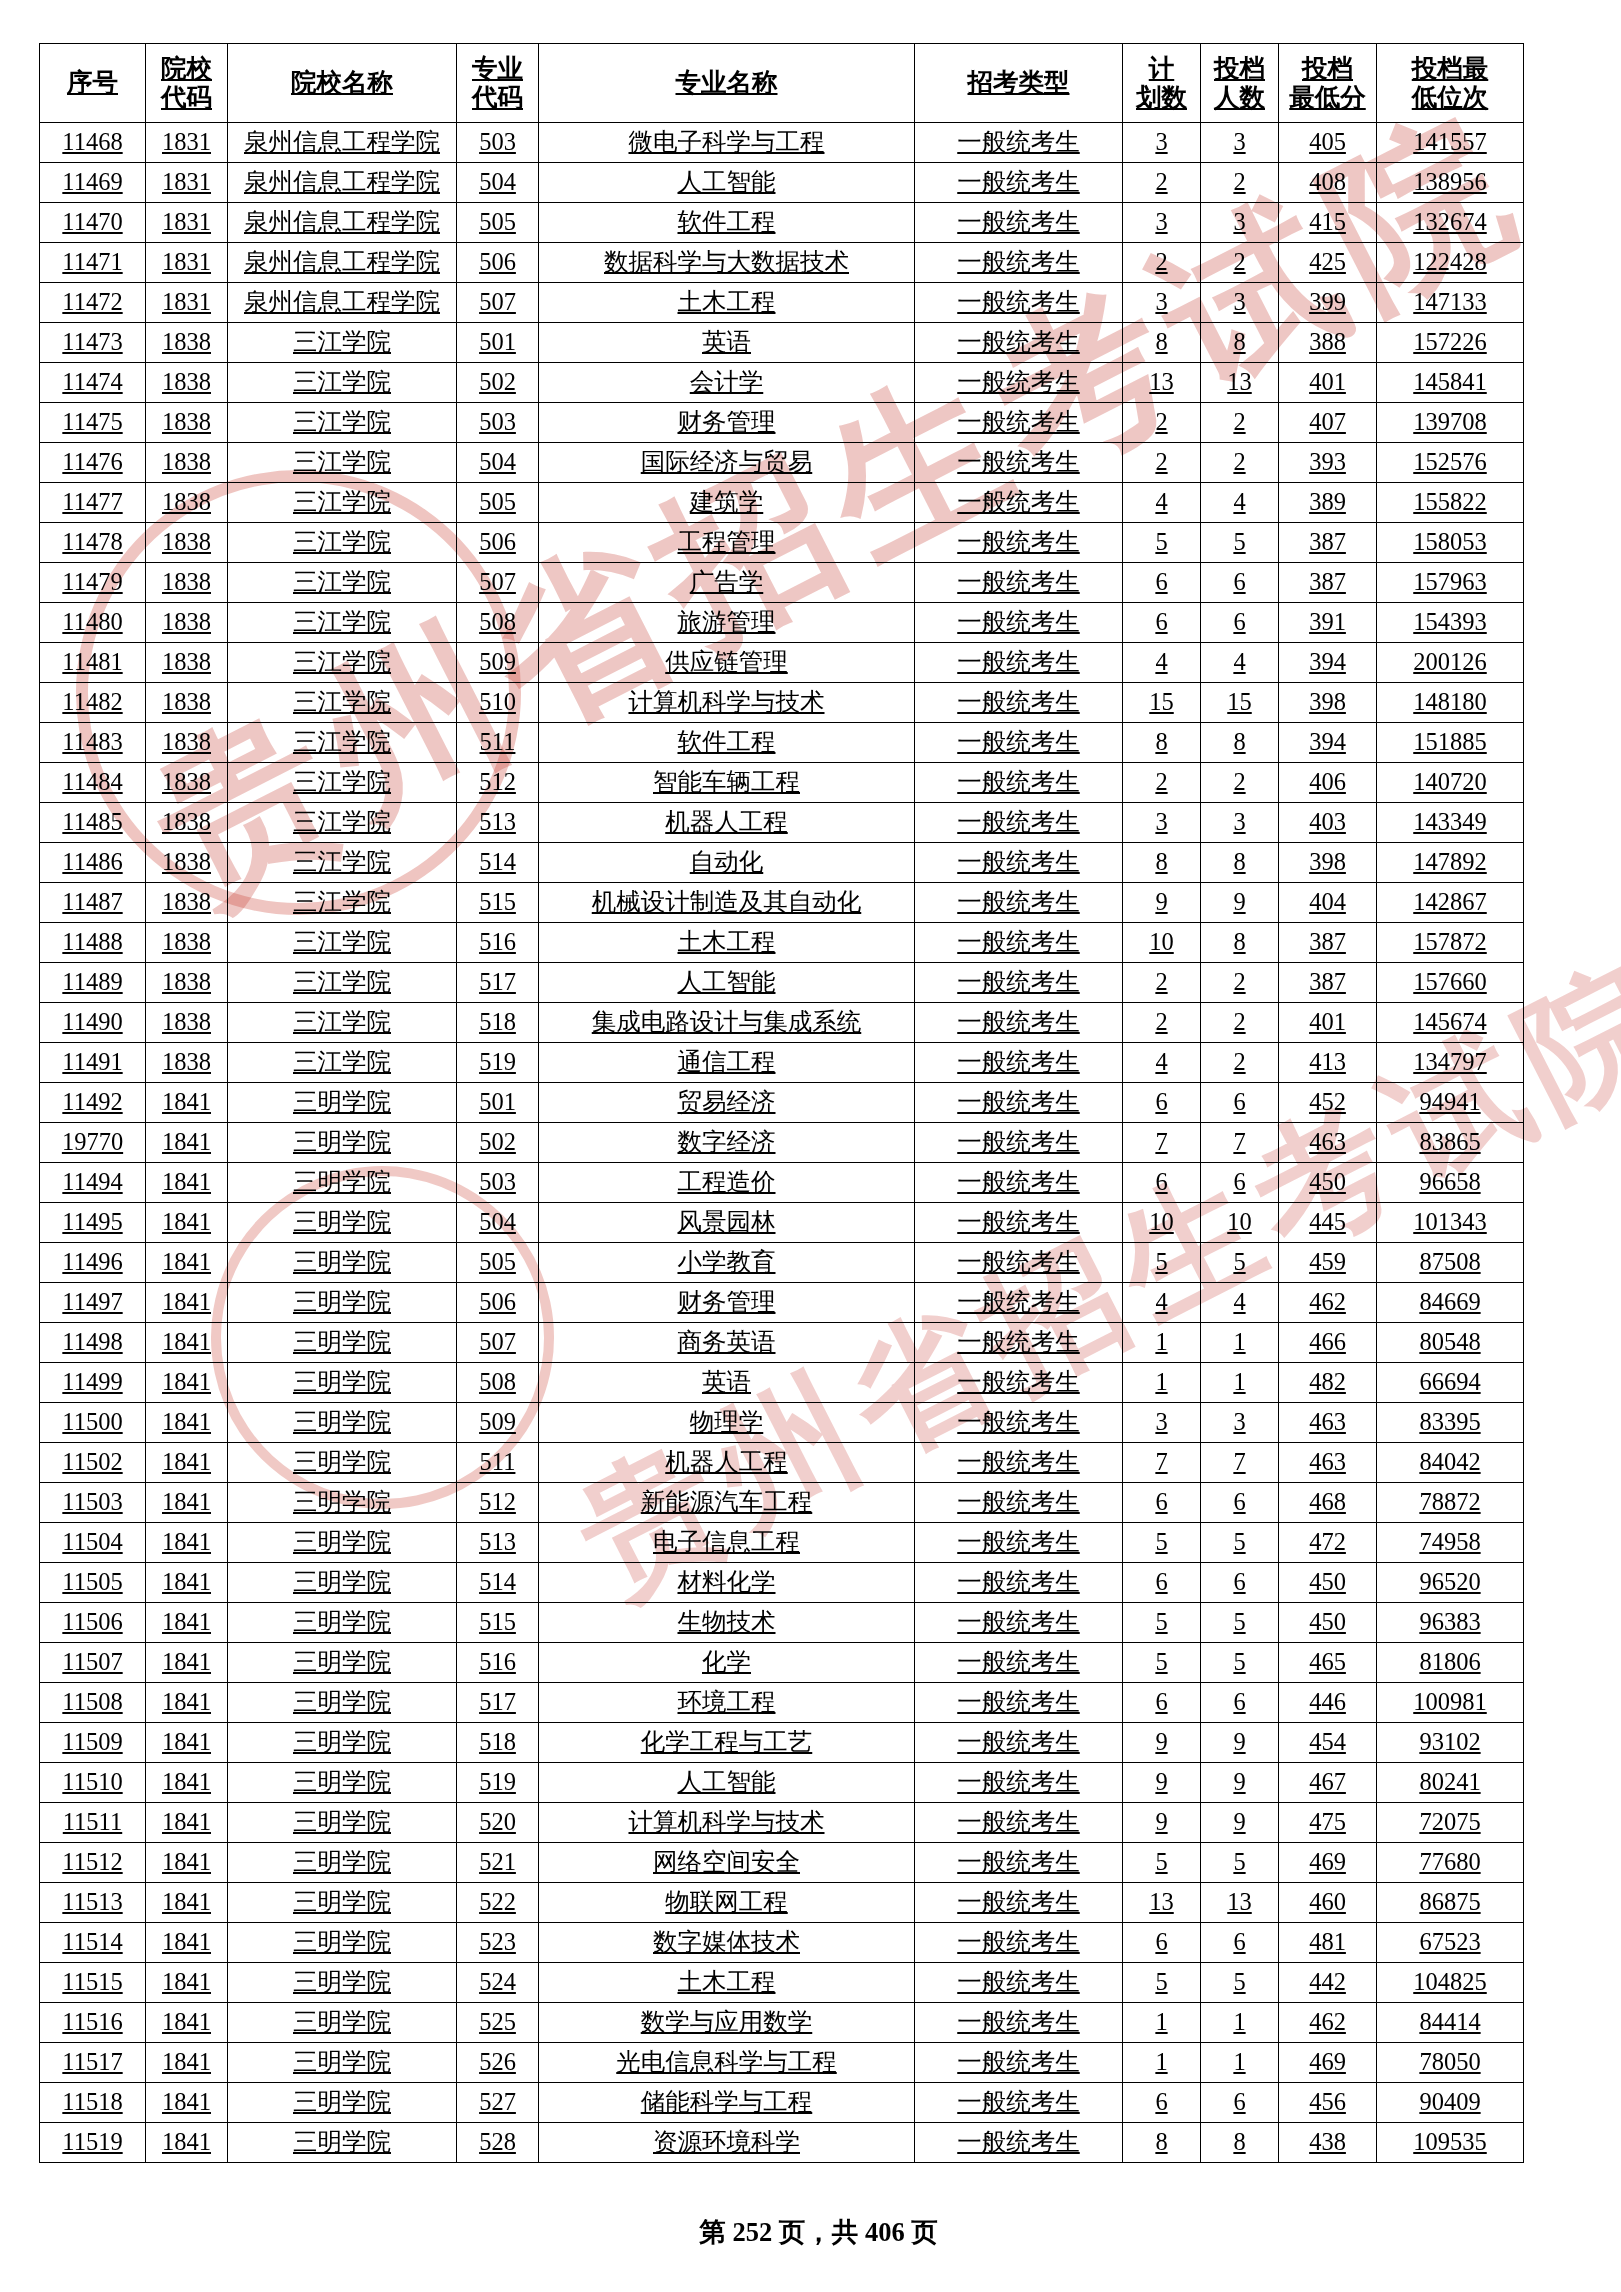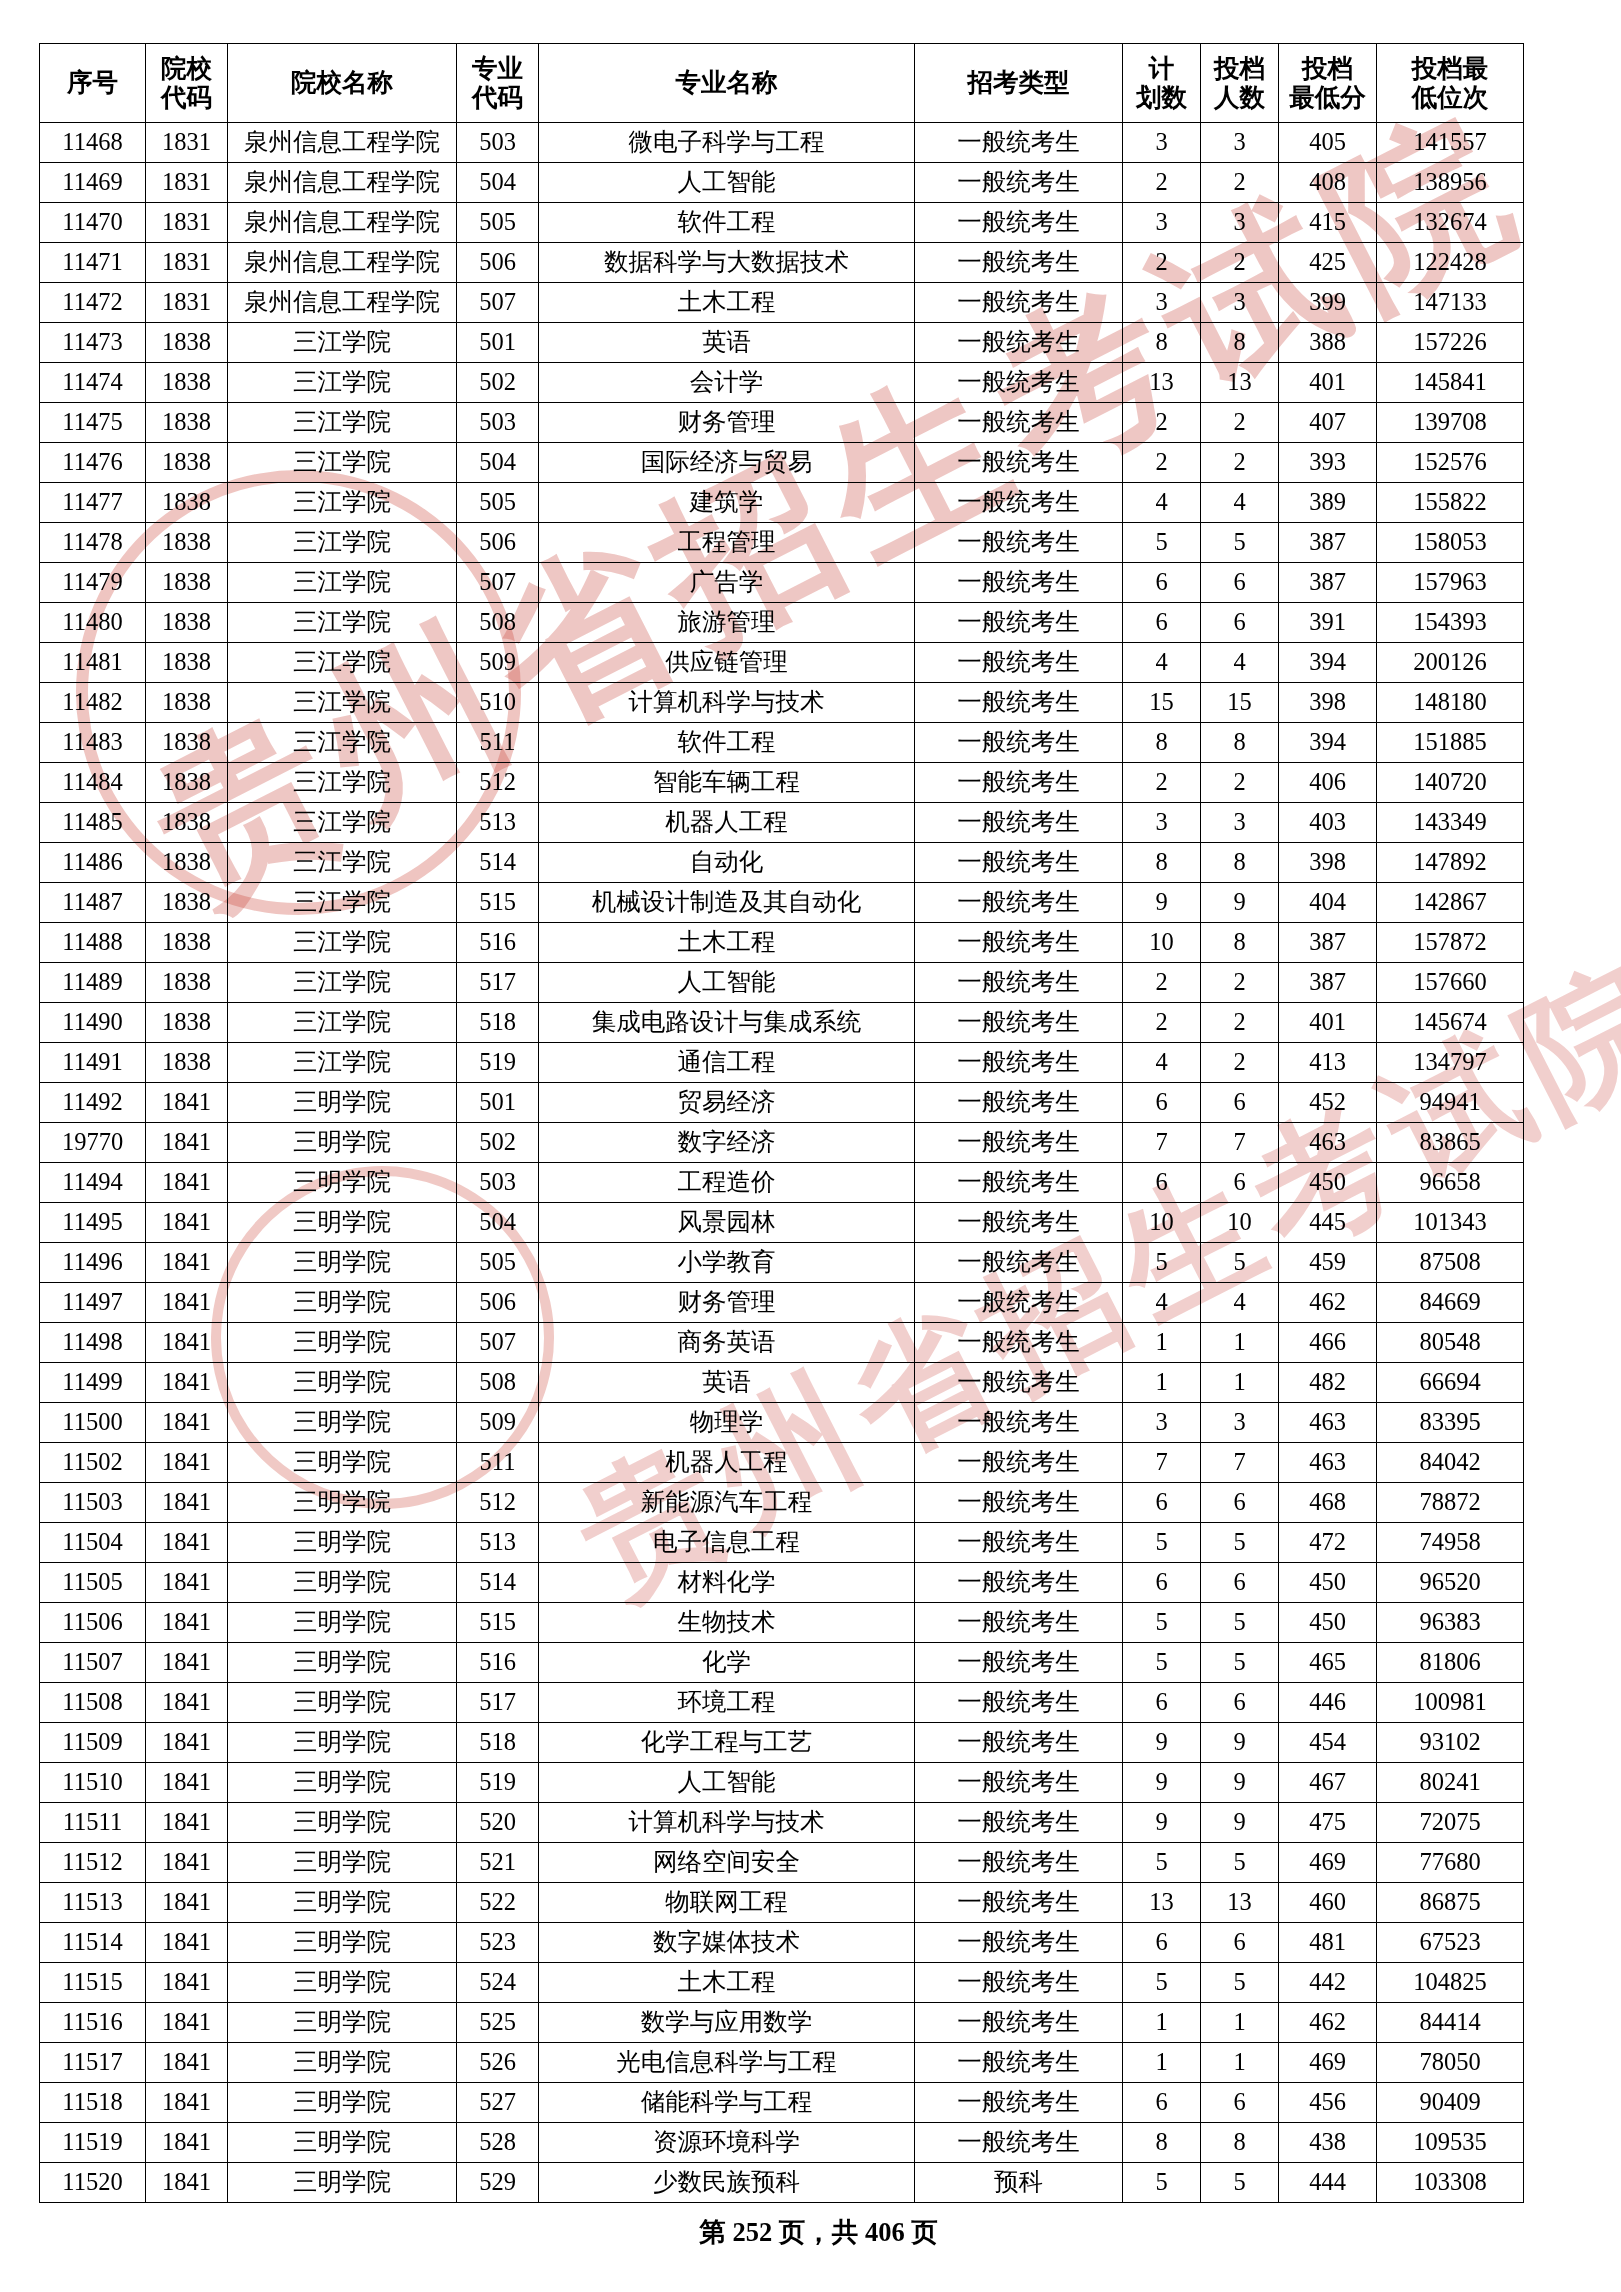--- a/index.html
+++ b/index.html
@@ -76,20 +76,21 @@
     border-radius: 50%;
     transform: rotate(-12deg);
   }
   
   table.data {
     border-collapse: collapse;
     width: 1316px;
     table-layout: fixed;
     position: relative;
     z-index: 10;
+    text-decoration: underline;
   }
   table.data th, table.data td {
     border: 1px solid #000000;
     text-align: center;
     vertical-align: middle;
     font-size: 24.5px;
     line-height: 1.0;
     padding: 0;
     height: 39px;
     white-space: nowrap;
@@ -793,30 +794,18 @@
           <td>1841</td>
           <td class="sname">三明学院</td>
           <td>528</td>
           <td class="mname">资源环境科学</td>
           <td class="type">一般统考生</td>
           <td>8</td>
           <td>8</td>
           <td>438</td>
           <td>109535</td>
         </tr>
-        <tr>
-          <td>11520</td>
-          <td>1841</td>
-          <td class="sname">三明学院</td>
-          <td>529</td>
-          <td class="mname">少数民族预科</td>
-          <td class="type">预科</td>
-          <td>5</td>
-          <td>5</td>
-          <td>444</td>
-          <td>103308</td>
-        </tr>
       </tbody>
   </table>
 
   <div class="footer">第 252 页，共 406 页</div>
 </div>
 
 
 </body></html>

